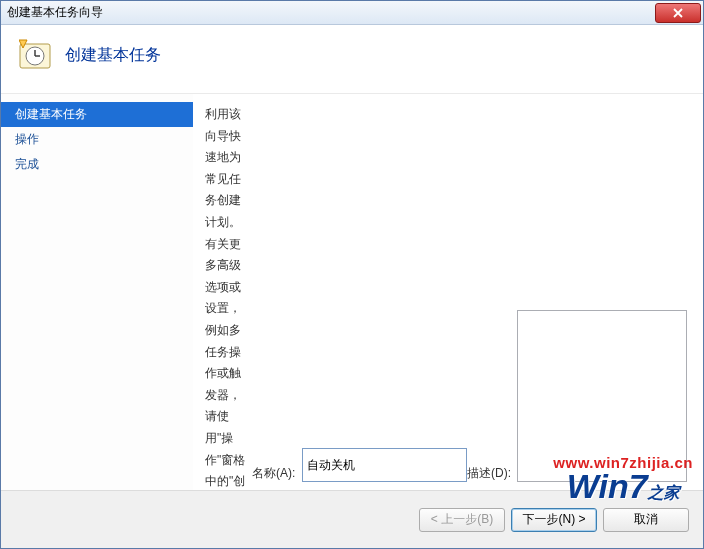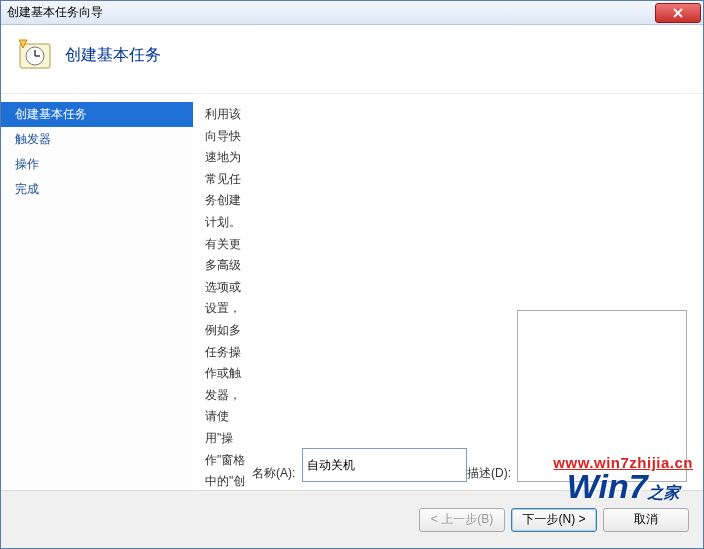--- a/index.html
+++ b/index.html
@@ -20,21 +20,21 @@
   .intro { font-size: 12px; color: #333; line-height: 1.8; margin-bottom: 10px; }
   .row { display: flex; align-items: flex-end; margin-bottom: 8px; }
   .row label { width: 50px; font-size: 12px; color: #333; padding-top: 3px; }
   .row input[type=text] { flex: 1; height: 22px; border: 1px solid #7a9cc6; padding: 16px 4px; font-size: 12px; outline: none; }
   .row textarea { flex: 1; height: 172px; border: 1px solid #abadb3; padding: 2px 4px; font-size: 12px; resize: none; outline: none; background: #fff; }
   .footer { height: 58px; border-top: 1px solid #dcdcdc; display: flex; align-items: center; justify-content: flex-end; padding: 0 14px; gap: 6px; background: #f0f0f0; }
   .btn { min-width: 86px; height: 24px; border: 1px solid #acacac; background: linear-gradient(#fdfdfd,#e9e9e9); border-radius: 3px; font-size: 12px; cursor: pointer; padding: 0 8px; }
   .btn:disabled { color: #9a9a9a; cursor: default; }
   .btn.default { border-color: #3c7fb1; box-shadow: 0 0 0 1px #a8cfec inset; }
   .watermark { position: absolute; right: 10px; bottom: 46px; pointer-events: none; text-align: right; }
-  .watermark .url { color: #d22; font-size: 15px; font-weight: bold; letter-spacing: 0.5px; text-decoration: underline; }
+  .watermark .url { color: #d22; font-size: 15px; font-weight: bold; letter-spacing: 0.5px; }
   .watermark .logo { font-family: Arial, sans-serif; font-size: 34px; font-weight: 900; font-style: italic; color: #0a3d91; line-height: 0.9; text-shadow: 1px 1px #fff; text-align: center; }
   .watermark .logo small { font-size: 16px; }
   .clock-icon { width:32px; height:32px; }
 </style>
 </head>
 <body>
 
 <div class="window">
 
   <div class="titlebar">
@@ -55,21 +55,20 @@
         <line x1="16" y1="17" x2="21" y2="17" stroke="#333" stroke-width="1.4"></line>
         <polygon points="0,2 8,2 4,10" fill="#fc5" stroke="#c80" transform="translate(0,-1)"></polygon>
       </svg>
     </div>
     <div class="heading">创建基本任务</div>
   </div>
 
   <div class="body">
     <div class="sidebar">
       <div class="step active"><span>创建基本任务</span></div>
-      <div class="step"><span>触发器</span></div>
       <div class="step"><span>操作</span></div>
       <div class="step"><span>完成</span></div>
     </div>
 
     <div class="content">
       <div class="intro">利用该向导快速地为常见任务创建计划。有关更多高级选项或设置，例如多任务操作或触发器，请使用"操作"窗格中的"创建任务"命令。</div>
       <div class="row">
         <label>名称(A):</label>
         <input type="text" value="自动关机" style="">
       </div>

